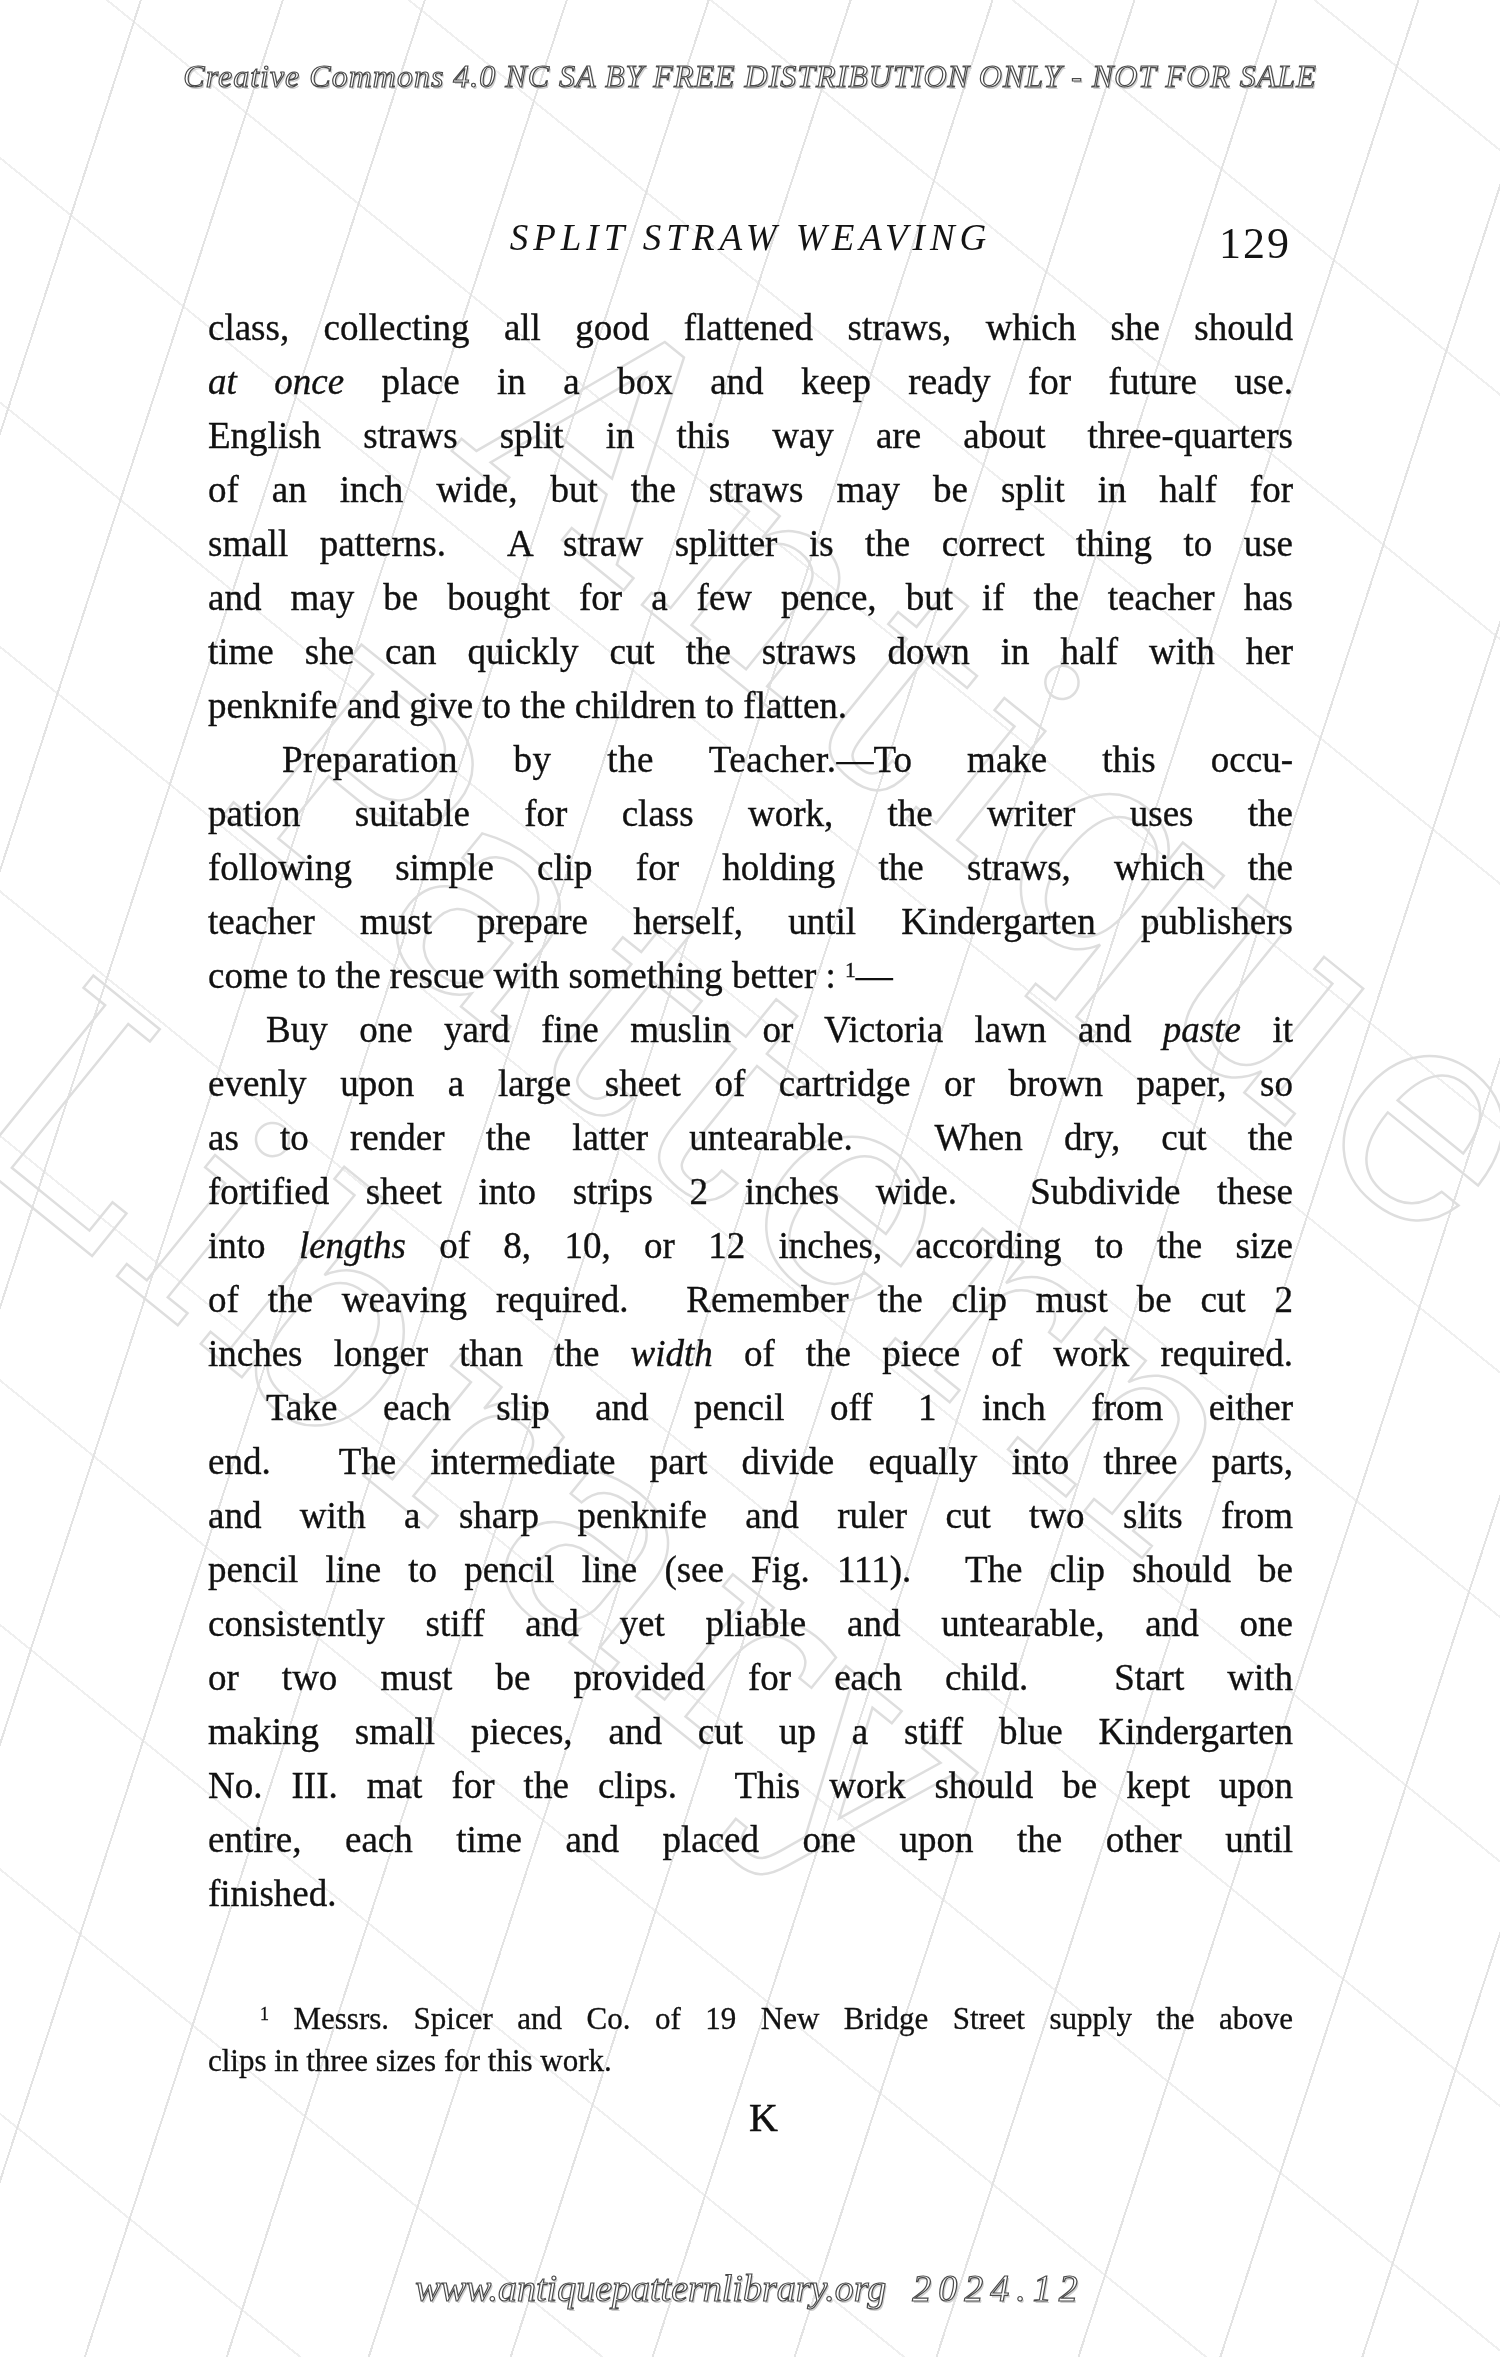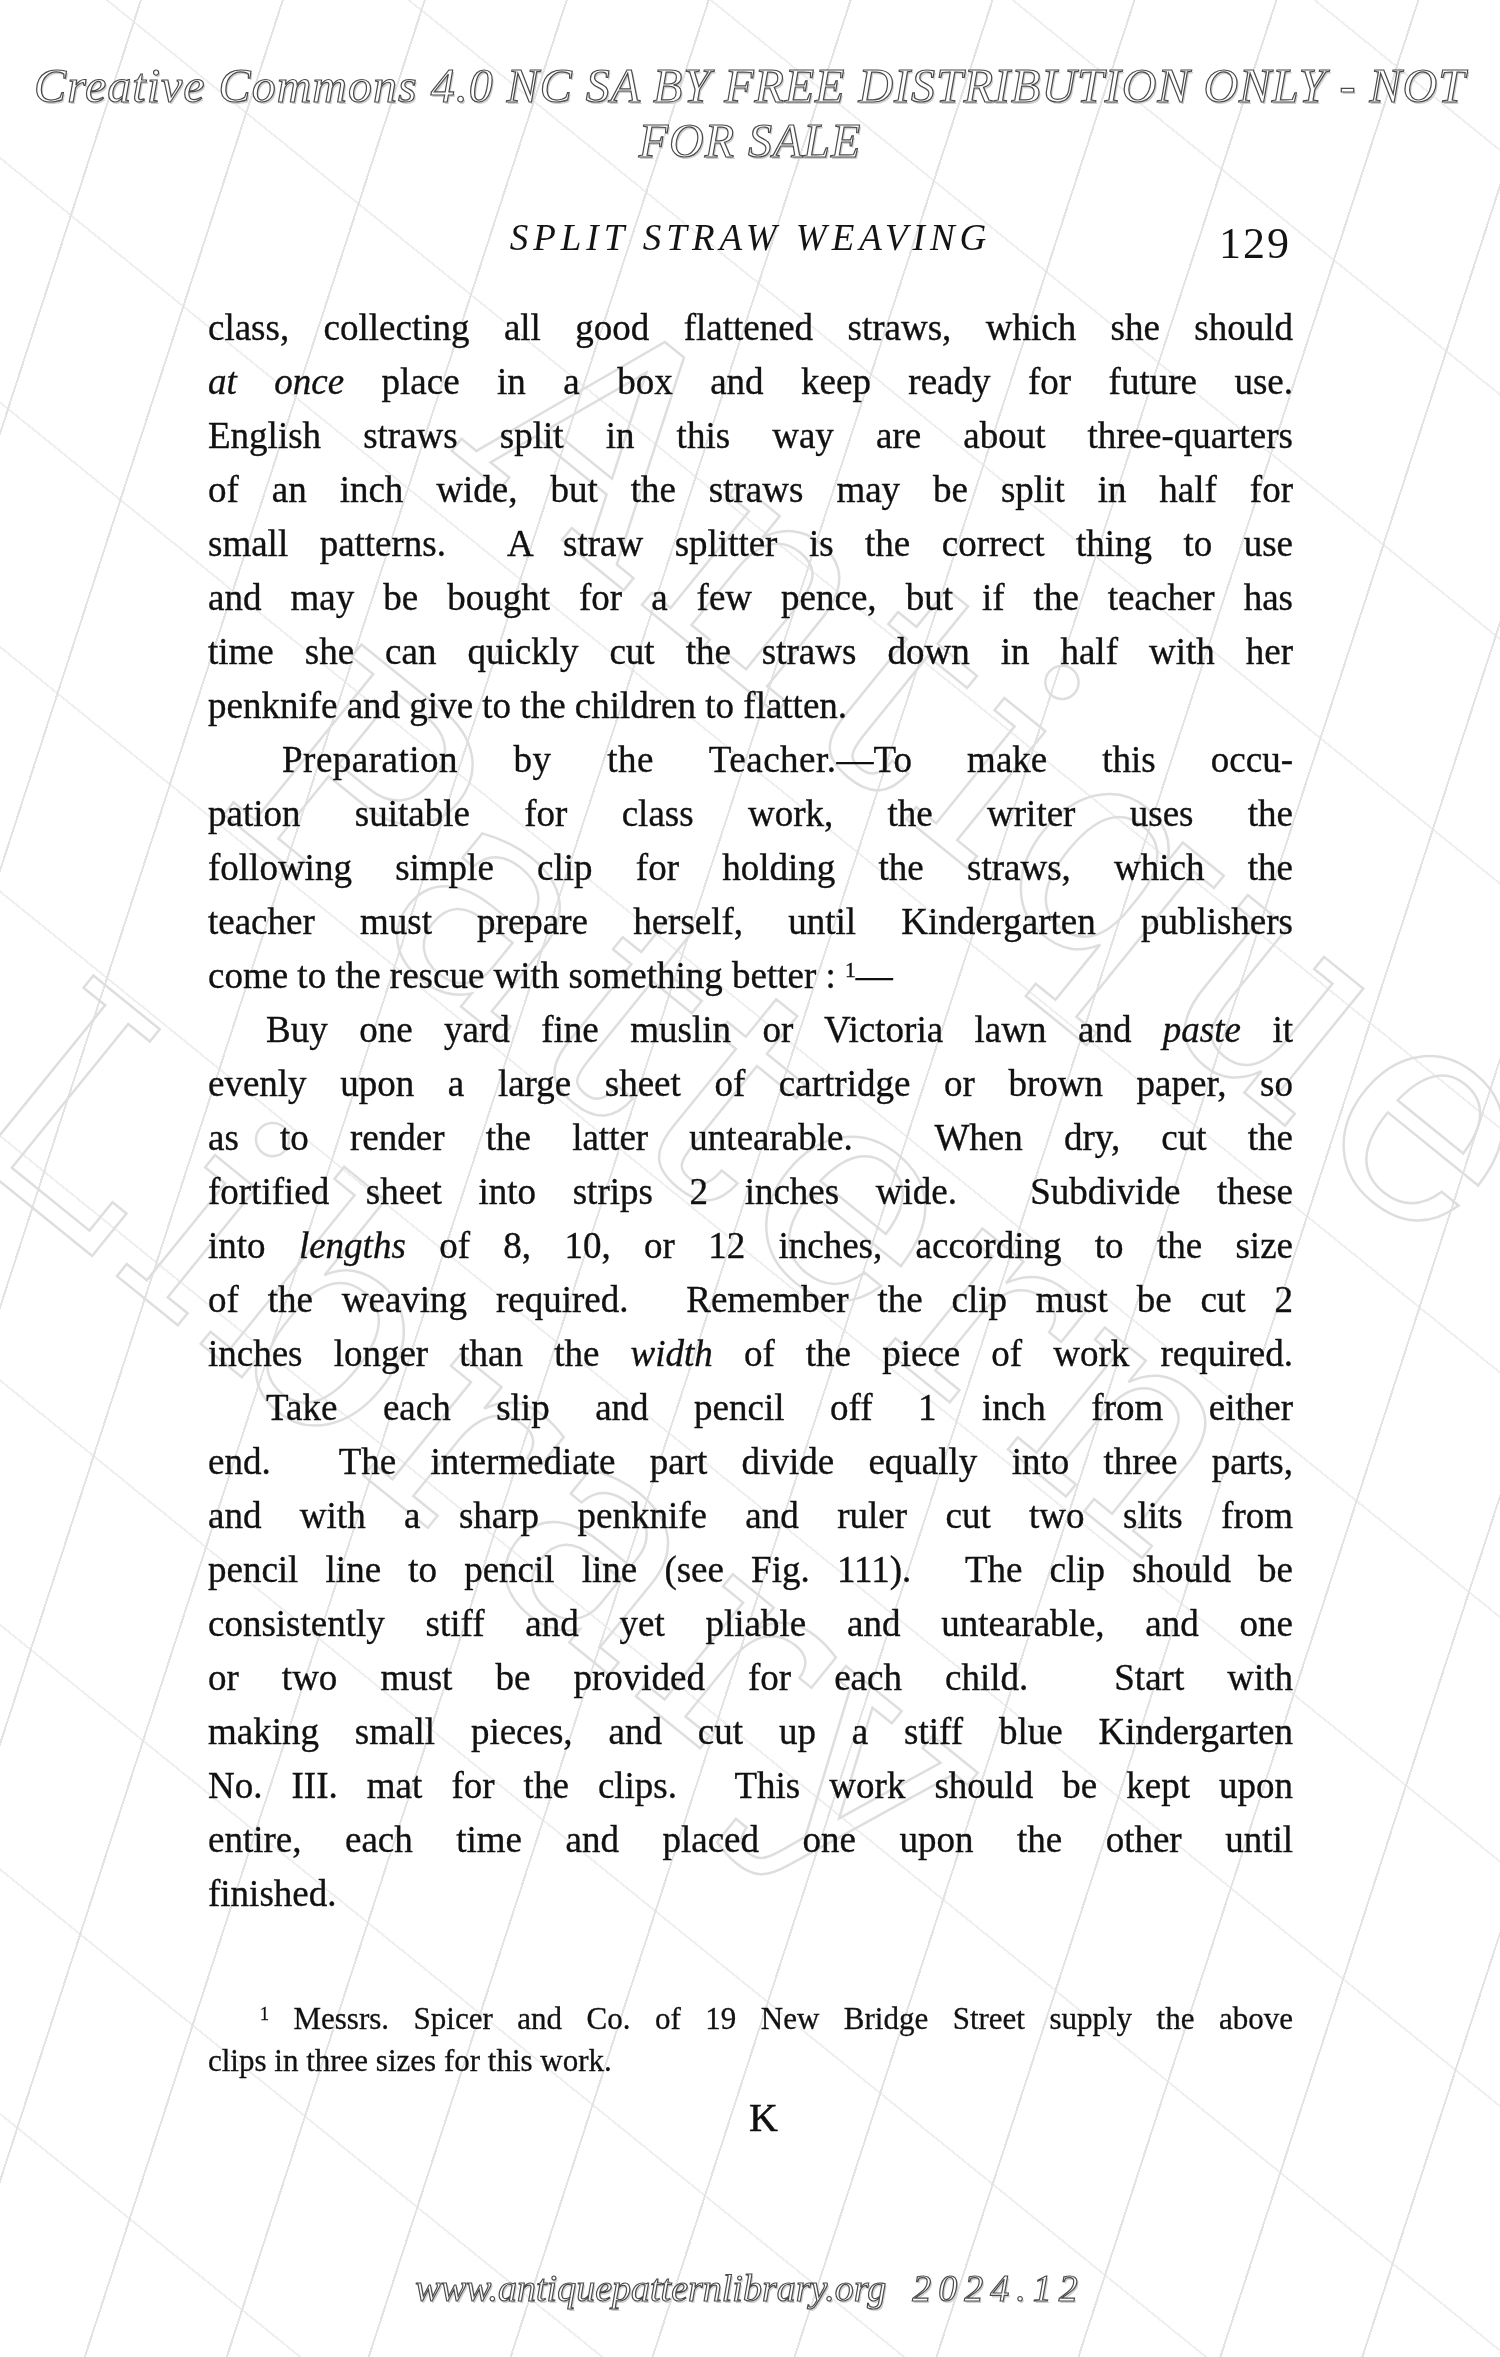--- a/index.html
+++ b/index.html
@@ -37,21 +37,21 @@
   
   .engraved{
     font-style:italic;
     color:#ffffff;
     -webkit-text-stroke:1.2px #4a4a4a;
     text-shadow:1.5px 1.5px 0 #cfcfcf;
   }
   .cc-header{
     position:absolute;top:58px;left:0;width:100%;
     text-align:center;
-    font-size:48px;letter-spacing:1px;
+    font-size:32px;letter-spacing:1px;
     z-index:2;
   }
   .title-row{
     position:absolute;top:216px;left:208px;width:1085px;height:52px;
     z-index:2;
   }
   .running-title{
     display:block;width:100%;text-align:center;
     font-style:italic;font-size:37px;letter-spacing:5px;
     color:#141414;

